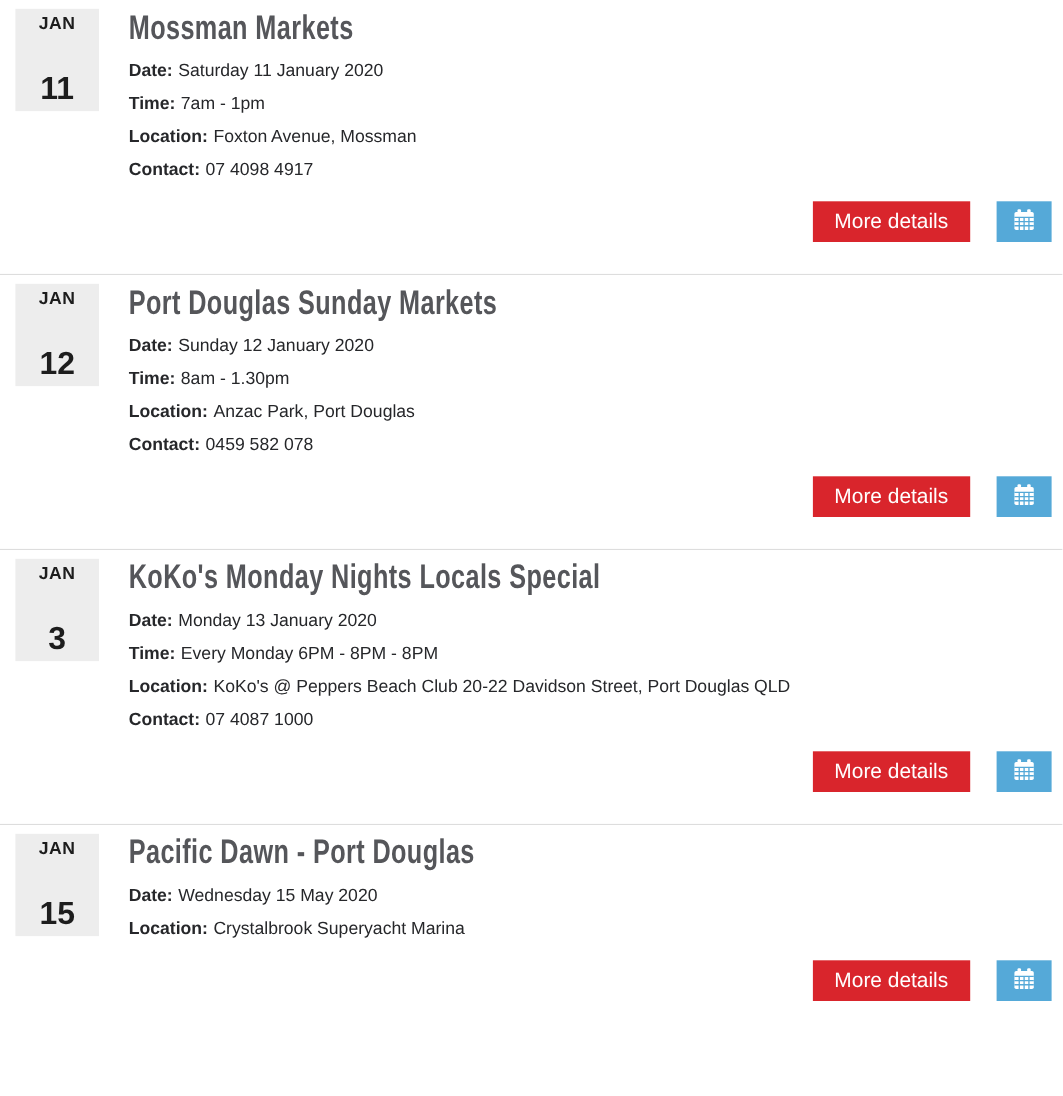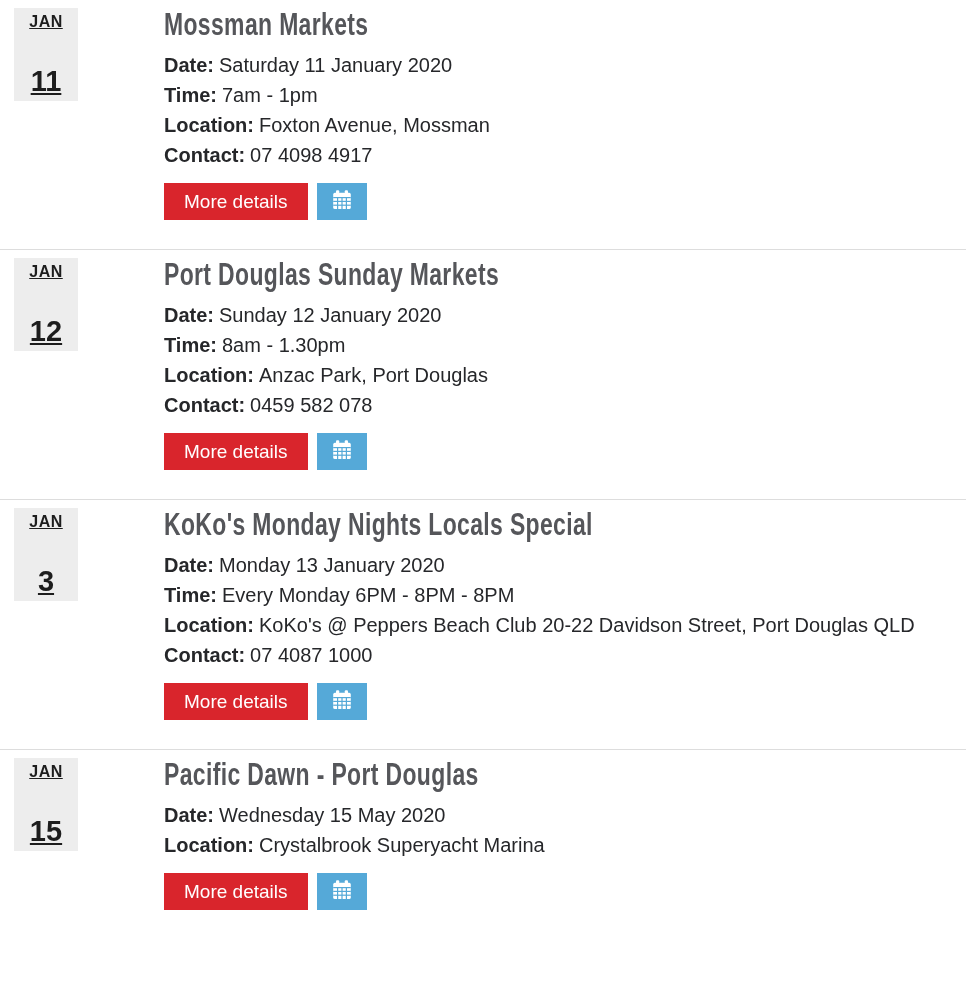--- a/index.html
+++ b/index.html
@@ -20,75 +20,75 @@
     color:var(--body);
   }
   .events{width:966px;}
   .event{
     display:flex;
     align-items:flex-start;
     padding:8px 10px 29px 14px;
   }
   .event + .event{border-top:1px solid var(--divider);}
   .date-badge{
-    width:64px;
+    width:76px;
     min-height:57px;
     background:var(--badge-bg);
     color:var(--badge-text);
     text-align:center;
     padding:5px 0 6px;
     flex:0 0 auto;
-    text-decoration:underline;
   }
   .date-badge .month{
     display:block;
     font-size:16px;
     font-weight:700;
     letter-spacing:0.5px;
     line-height:18px;
   }
   .date-badge .day{
     display:block;
     font-size:29px;
     font-weight:700;
     line-height:28px;
     margin-top:36px;
   }
   .event-body{
-    margin-left:86px;
+    margin-left:27px;
     flex:1 1 auto;
     min-width:0;
   }
   .event-title{
     margin:0 0 8px 0;
     font-size:31px;
     line-height:34px;
     font-weight:700;
     color:var(--title);
     white-space:nowrap;
   }
   .event-title .squeeze{
     display:inline-block;
     transform:scaleX(0.74);
     transform-origin:left center;
     letter-spacing:0.5px;
   }
   .detail-line{
-    font-size:20px;
+    font-size:16px;
     line-height:30px;
   }
   .detail-line .lbl{
     font-weight:700;
     margin-right:5px;
   }
   .btn-row{
     margin-top:13px;
     display:flex;
     align-items:center;
-    gap:9px;
+    gap:24px;
+    justify-content:flex-end;
   }
   .more-details-btn{
     display:inline-flex;
     align-items:center;
     justify-content:center;
     height:37px;
     padding:0 20px;
     background:var(--red);
     color:#ffffff;
     font-family:"Liberation Sans", sans-serif;

